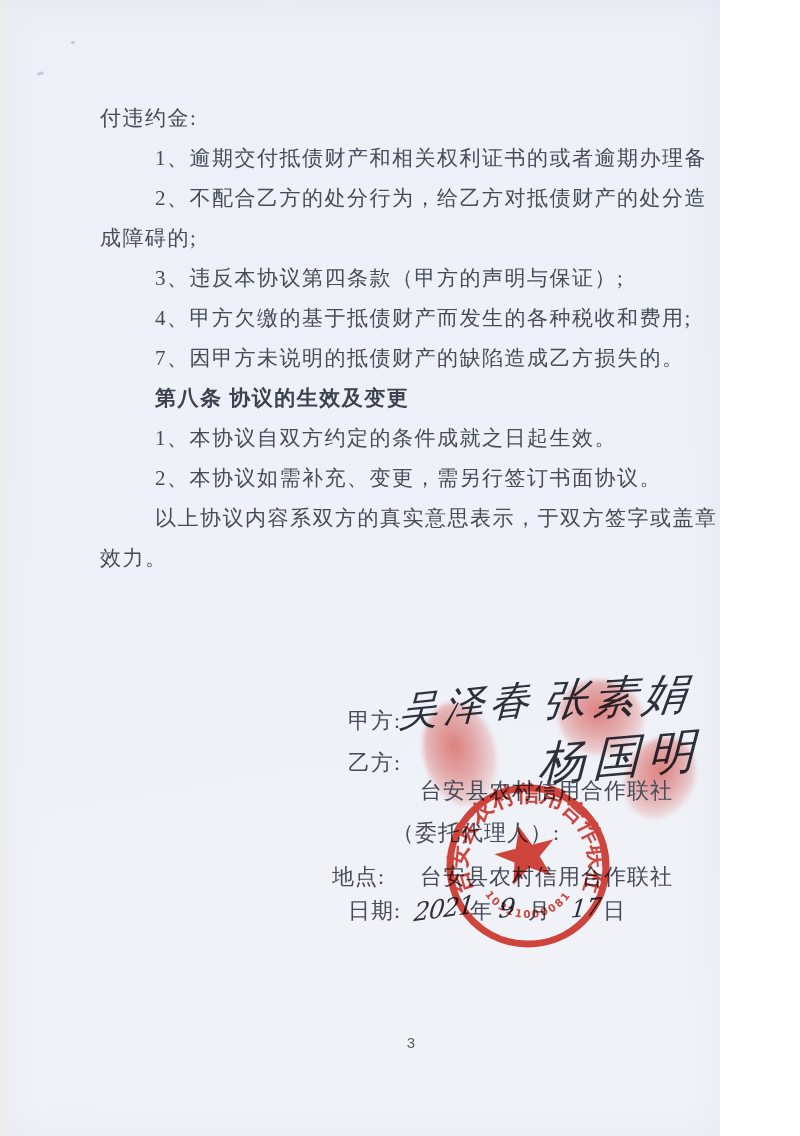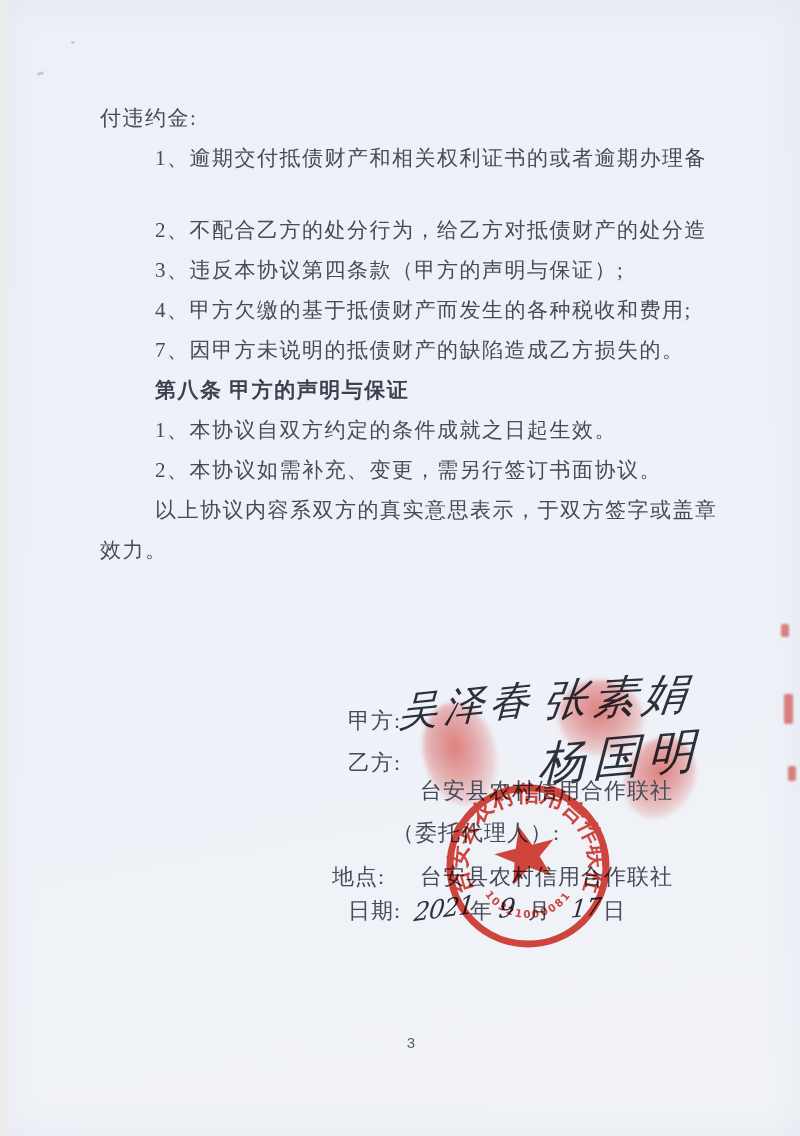--- a/index.html
+++ b/index.html
@@ -1,18 +1,18 @@
 <!DOCTYPE html>
 <html><head>
 <meta charset="utf-8">
 <style>
   html,body{margin:0;padding:0;}
   .page{
     position:relative;
-    width:800px;height:1136px;
+    width:720px;height:1136px;
     background:linear-gradient(170deg,#edf0f6 0%,#eef1f7 55%,#f1f3f8 100%);
     overflow:hidden;
     font-family:"Liberation Serif","DejaVu Serif",serif;
     color:#454b58;
     box-shadow:inset 0 0 40px rgba(120,130,150,0.08);
   }
   .edge-strip{
     position:absolute;left:0;top:0;width:7px;height:1136px;
     background:#ececea;opacity:.8;
   }
@@ -73,25 +73,26 @@
 </head>
 <body>
 
 <div class="page">
 
   <div class="edge-strip"></div>
 
   <div class="body-text" id="doc-lines">
       <div class="line" style="padding-left: 0px;">付违约金:</div>
       <div class="line" style="padding-left: 55px;">1、逾期交付抵债财产和相关权利证书的或者逾期办理备</div>
-      <div class="line" style="padding-left: 55px; margin-top: 32px;">2、不配合乙方的处分行为，给乙方对抵债财产的处分造</div>
+      <div class="line" style="padding-left: 55px;">2、不配合乙方的处分行为，给乙方对抵债财产的处分造</div>
+      <div class="line" style="padding-left: 0px;">成障碍的;</div>
       <div class="line" style="padding-left: 55px;">3、违反本协议第四条款（甲方的声明与保证）;</div>
       <div class="line" style="padding-left: 55px;">4、甲方欠缴的基于抵债财产而发生的各种税收和费用;</div>
       <div class="line" style="padding-left: 55px;">7、因甲方未说明的抵债财产的缺陷造成乙方损失的。</div>
-      <div class="line bold" style="padding-left: 55px;">第八条  甲方的声明与保证</div>
+      <div class="line bold" style="padding-left: 55px;">第八条  协议的生效及变更</div>
       <div class="line" style="padding-left: 55px;">1、本协议自双方约定的条件成就之日起生效。</div>
       <div class="line" style="padding-left: 55px;">2、本协议如需补充、变更，需另行签订书面协议。</div>
       <div class="line" style="padding-left: 55px;">以上协议内容系双方的真实意思表示，于双方签字或盖章</div>
       <div class="line" style="padding-left: 0px;">效力。</div>
     </div>
 
   <div class="sig-area">
 
     <span class="siglabel" style="left:348px;top:706px;">甲方:</span>
 

